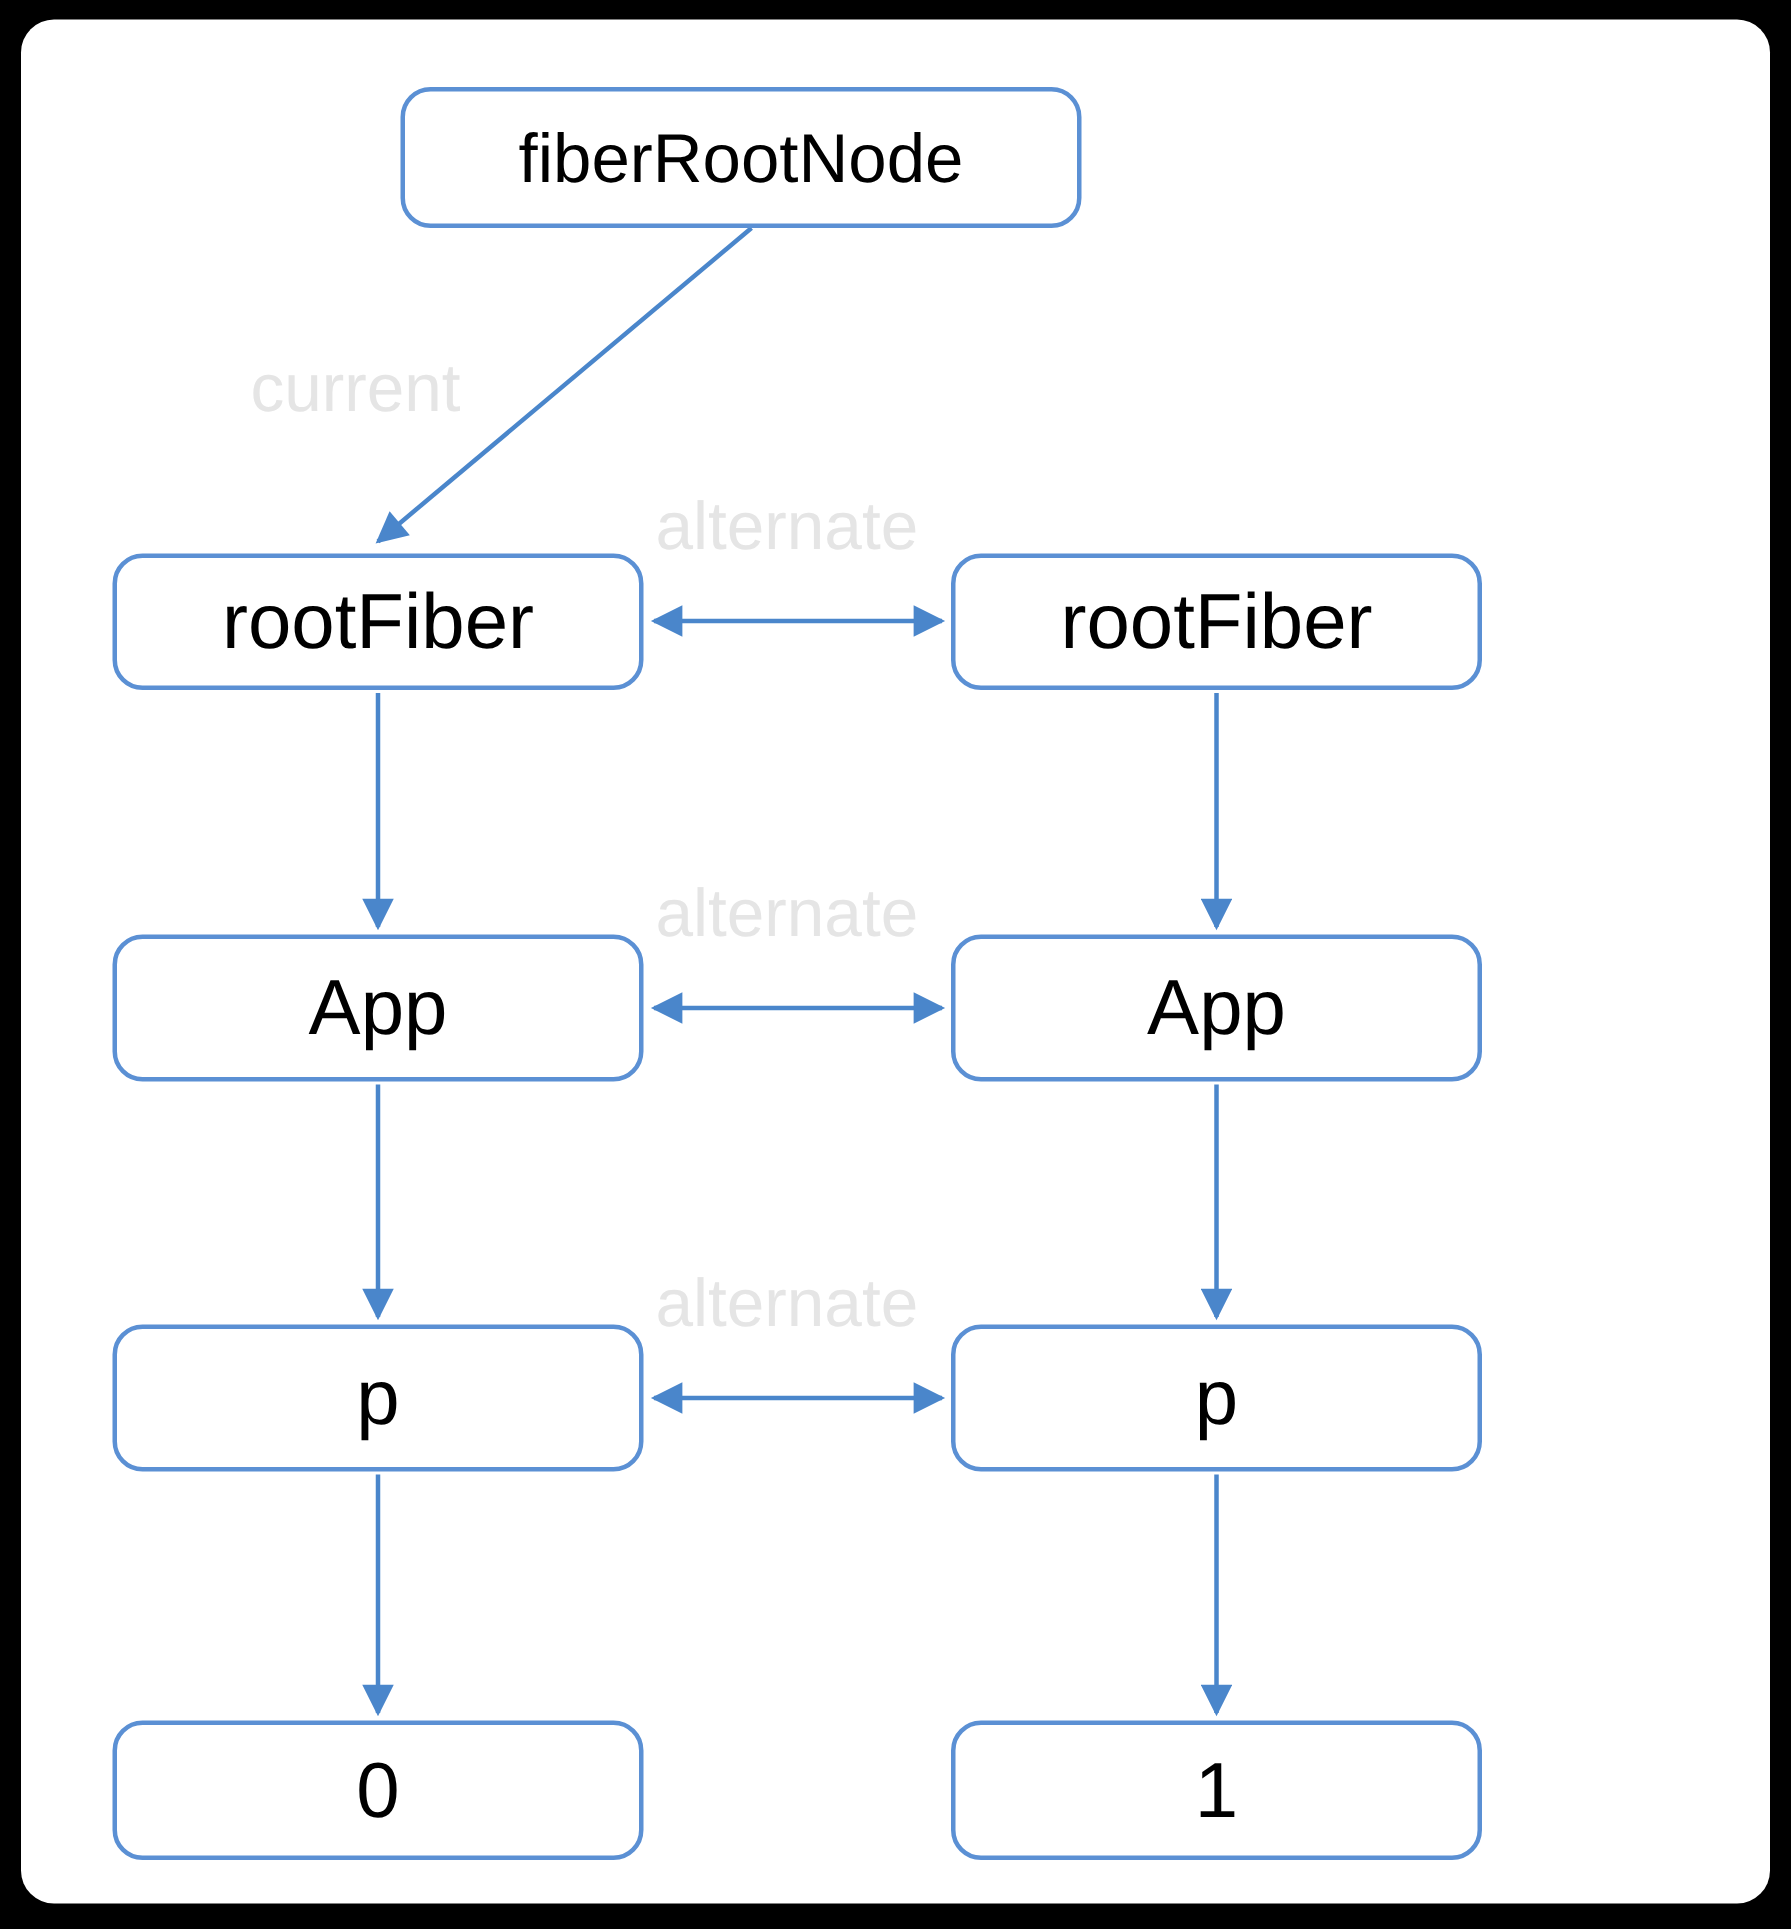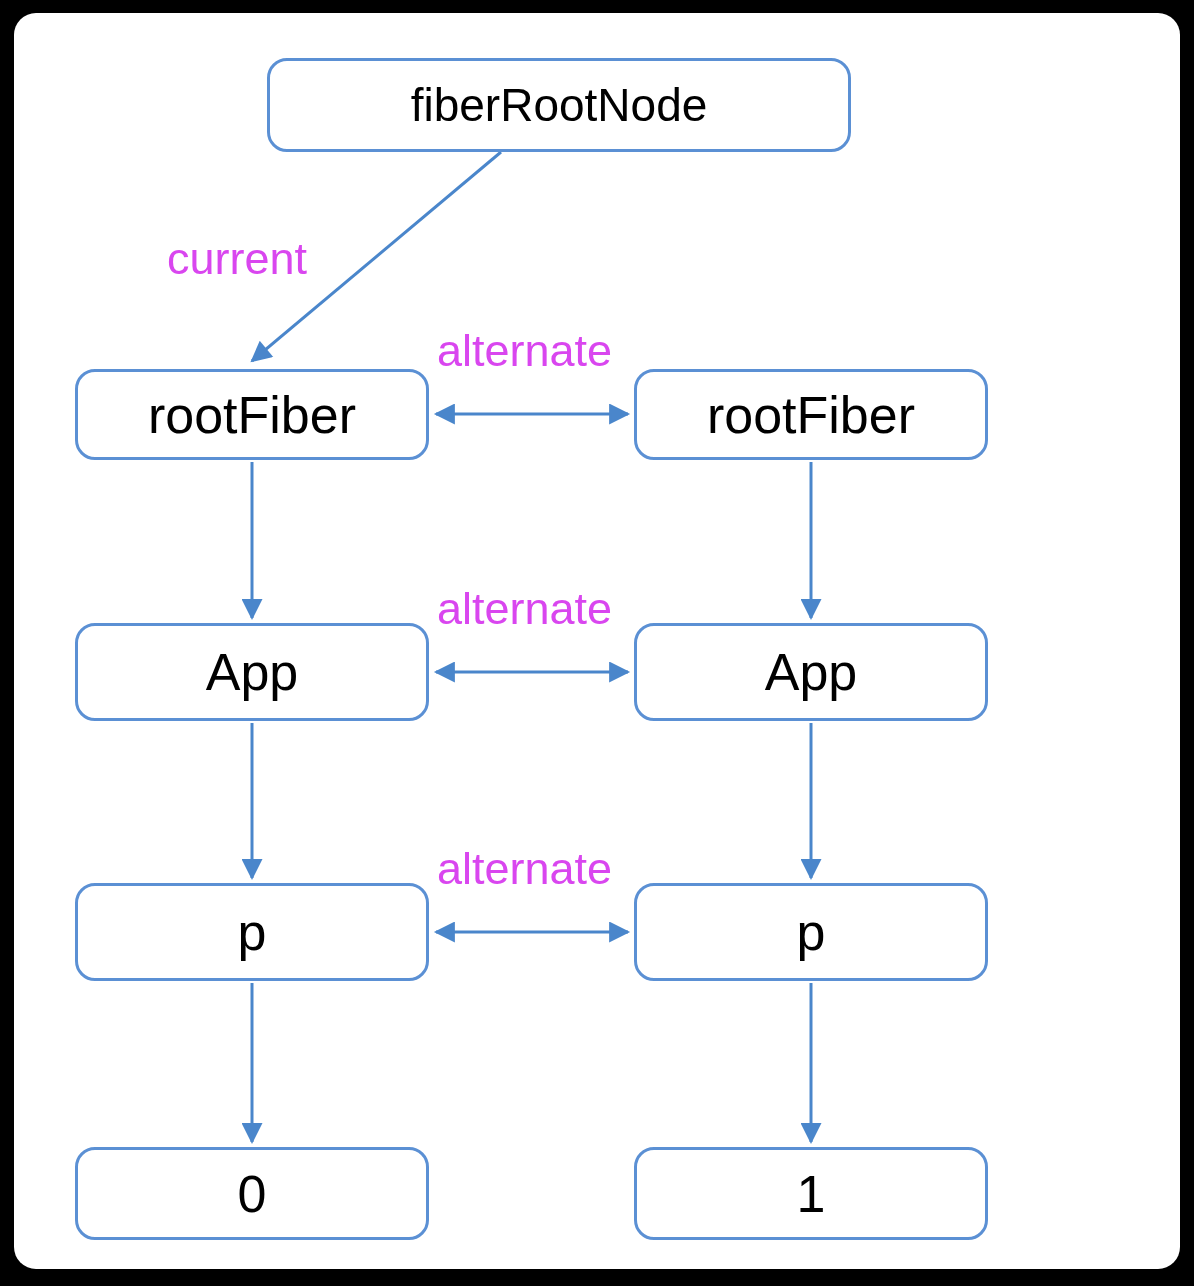--- a/index.html
+++ b/index.html
@@ -24,32 +24,32 @@
   .node{
     position:absolute;
     box-sizing:border-box;
     background:#ffffff;
     border:3px solid #5b90d4;
     border-radius:20px;
     display:flex;align-items:center;justify-content:center;
     font-size:52px;color:#000000;
     line-height:1;
   }
-  .n-fiberroot{left:267px;top:58px;width:584px;height:94px;font-size:46px;}
+  .n-fiberroot{left:267px;top:58px;width:454px;height:94px;font-size:46px;}
   .n-rootfiber-l{left:75px;top:369px;width:354px;height:91px;}
   .n-rootfiber-r{left:634px;top:369px;width:354px;height:91px;}
   .n-app-l{left:75px;top:623px;width:354px;height:98px;}
   .n-app-r{left:634px;top:623px;width:354px;height:98px;}
   .n-p-l{left:75px;top:883px;width:354px;height:98px;}
   .n-p-r{left:634px;top:883px;width:354px;height:98px;}
   .n-leaf-l{left:75px;top:1147px;width:354px;height:93px;}
   .n-leaf-r{left:634px;top:1147px;width:354px;height:93px;}
   .edge-label{
     position:absolute;
-    color:#d946ef;
+    color:#e5e5e5;
     font-size:45px;
     line-height:1;
     white-space:nowrap;
   }
   .lbl-current{left:167px;top:236px;}
   .lbl-alt1{left:437px;top:328px;}
   .lbl-alt2{left:437px;top:586px;}
   .lbl-alt3{left:437px;top:846px;}
 </style>
 </head>

